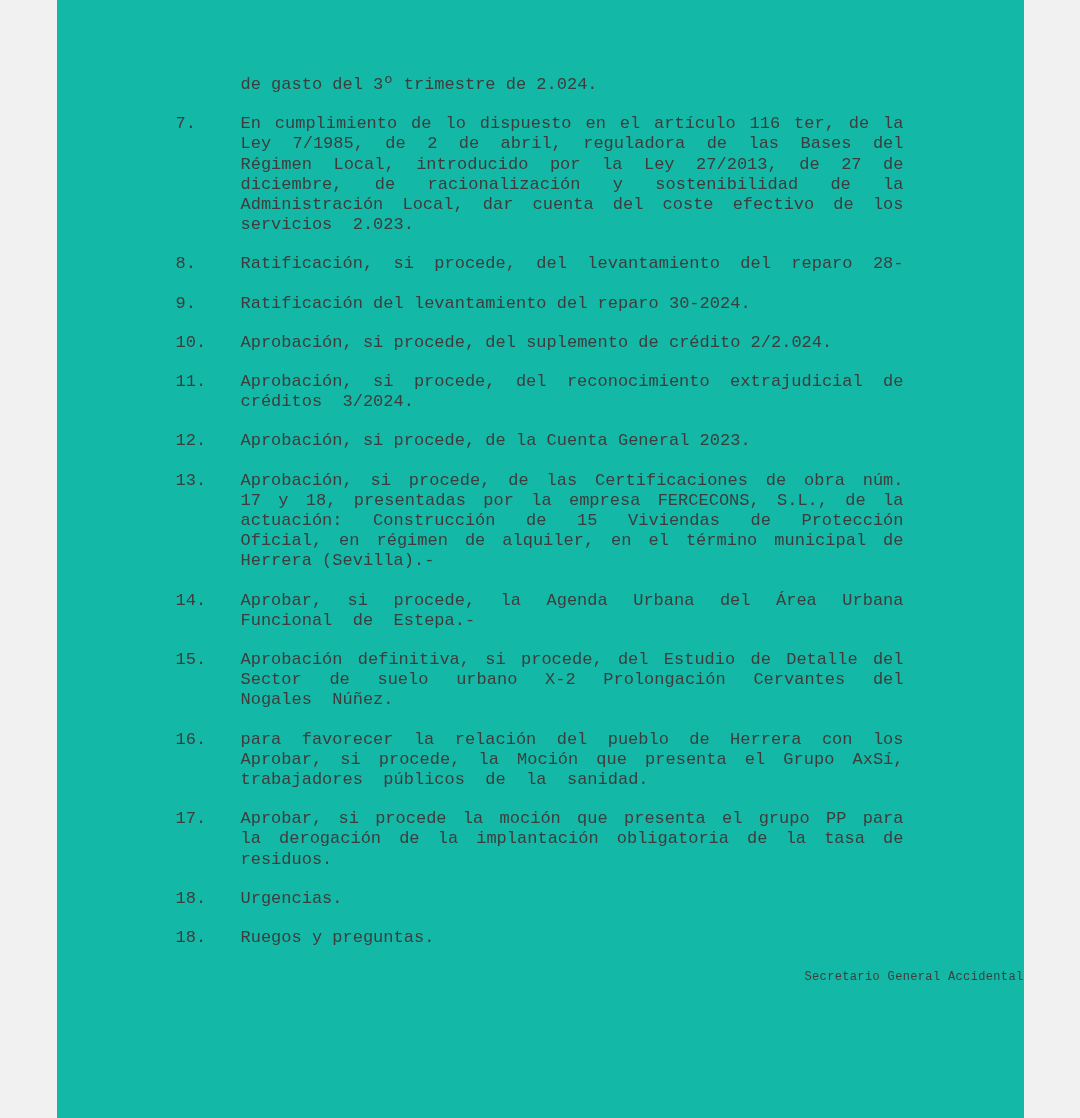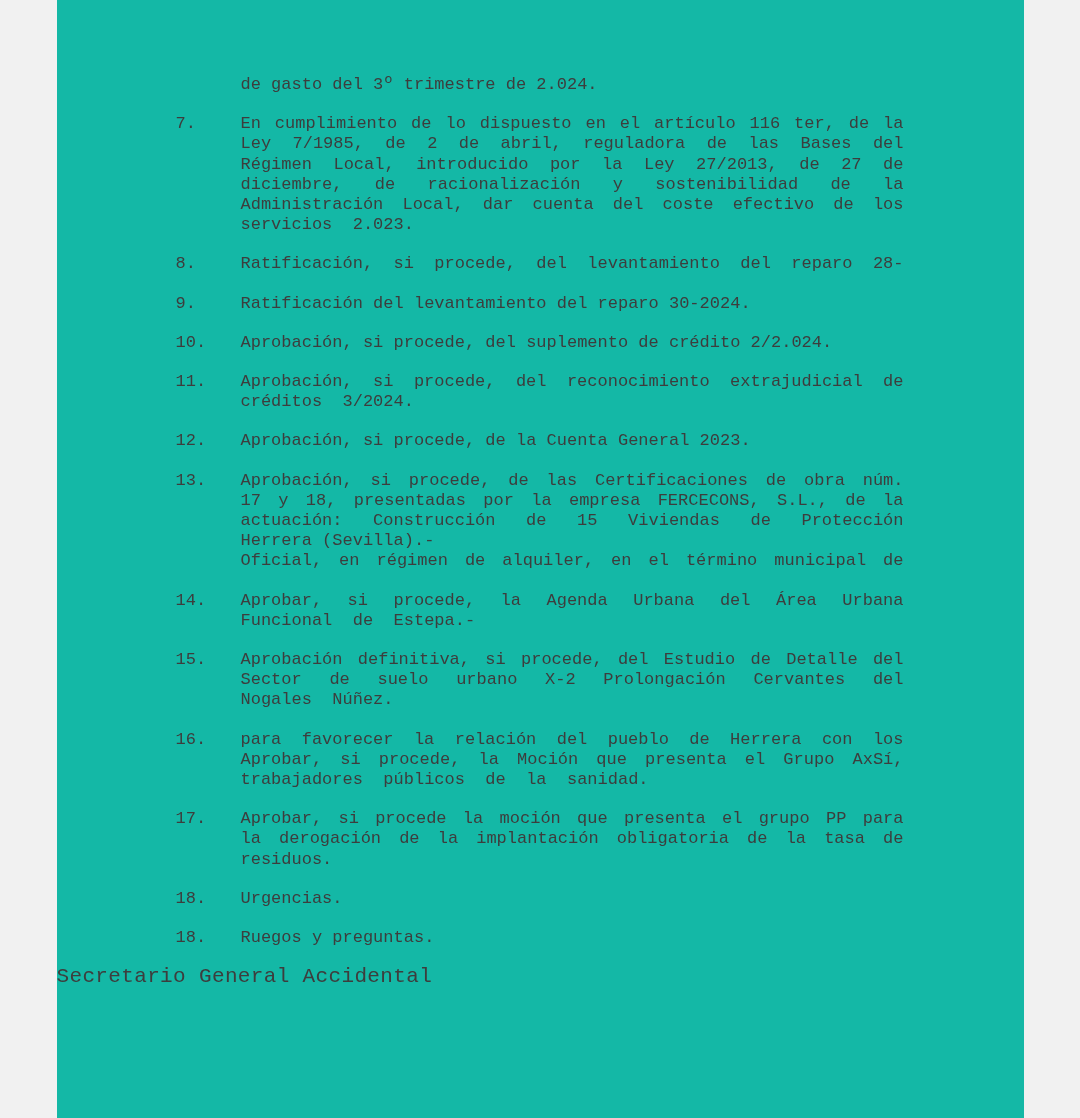--- a/index.html
+++ b/index.html
@@ -46,23 +46,23 @@
   .ln {
     white-space: pre-wrap;
     text-align: left;
   }
   .ln.j {
     text-align: justify;
     text-align-last: justify;
   }
   .signature {
     margin-top: 6px;
-    font-size: 21px;
+    font-size: 12px;
     line-height: 20.2px;
-    text-align: left;
+    text-align: right;
     letter-spacing: 0.35px;
   }
 </style>
 </head>
 <body>
 
 <div class="page">
   <div class="body-col">
   <div class="item">
     <div class="num"></div>
@@ -118,22 +118,22 @@
           <div class="ln">Aprobación, si procede, de la Cuenta General 2023.</div>
         </div>
   </div>
 
   <div class="item">
     <div class="num">13.</div>
     <div class="lines">
           <div class="ln j">Aprobación, si procede, de las Certificaciones de obra núm.</div>
           <div class="ln j">17 y 18, presentadas por la empresa FERCECONS, S.L., de la</div>
           <div class="ln j">actuación: Construcción de 15 Viviendas de Protección</div>
+          <div class="ln j">Oficial, en régimen de alquiler, en el término municipal de</div>
           <div class="ln">Herrera (Sevilla).-</div>
-          <div class="ln j">Oficial, en régimen de alquiler, en el término municipal de</div>
         </div>
   </div>
 
   <div class="item">
     <div class="num">14.</div>
     <div class="lines">
           <div class="ln j">Aprobar, si procede, la Agenda Urbana del Área Urbana</div>
           <div class="ln">Funcional&nbsp; de&nbsp; Estepa.-</div>
         </div>
   </div>

